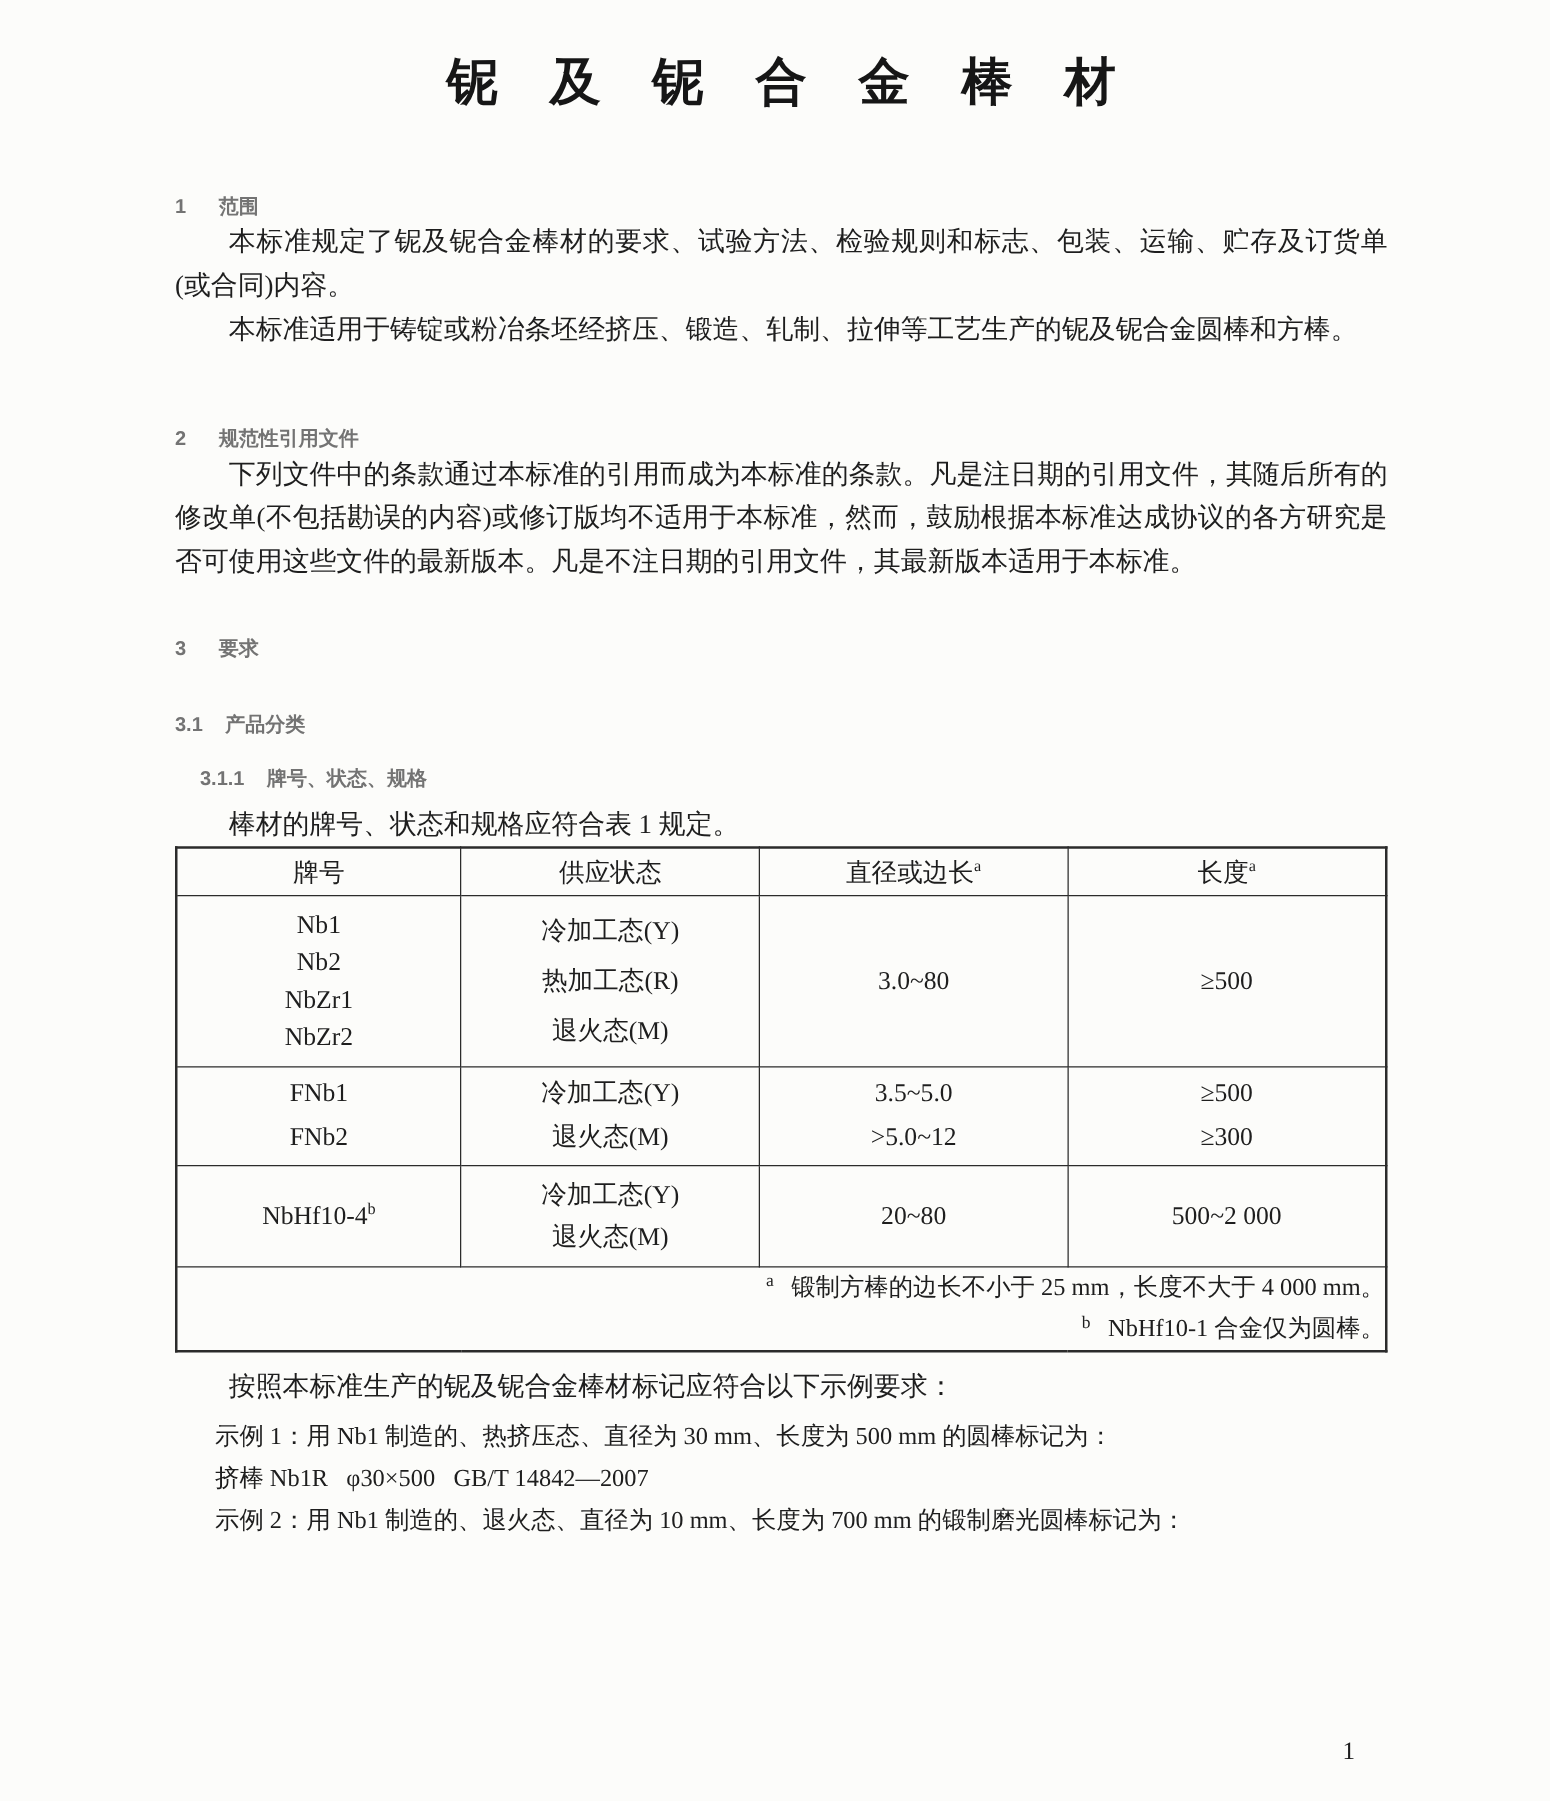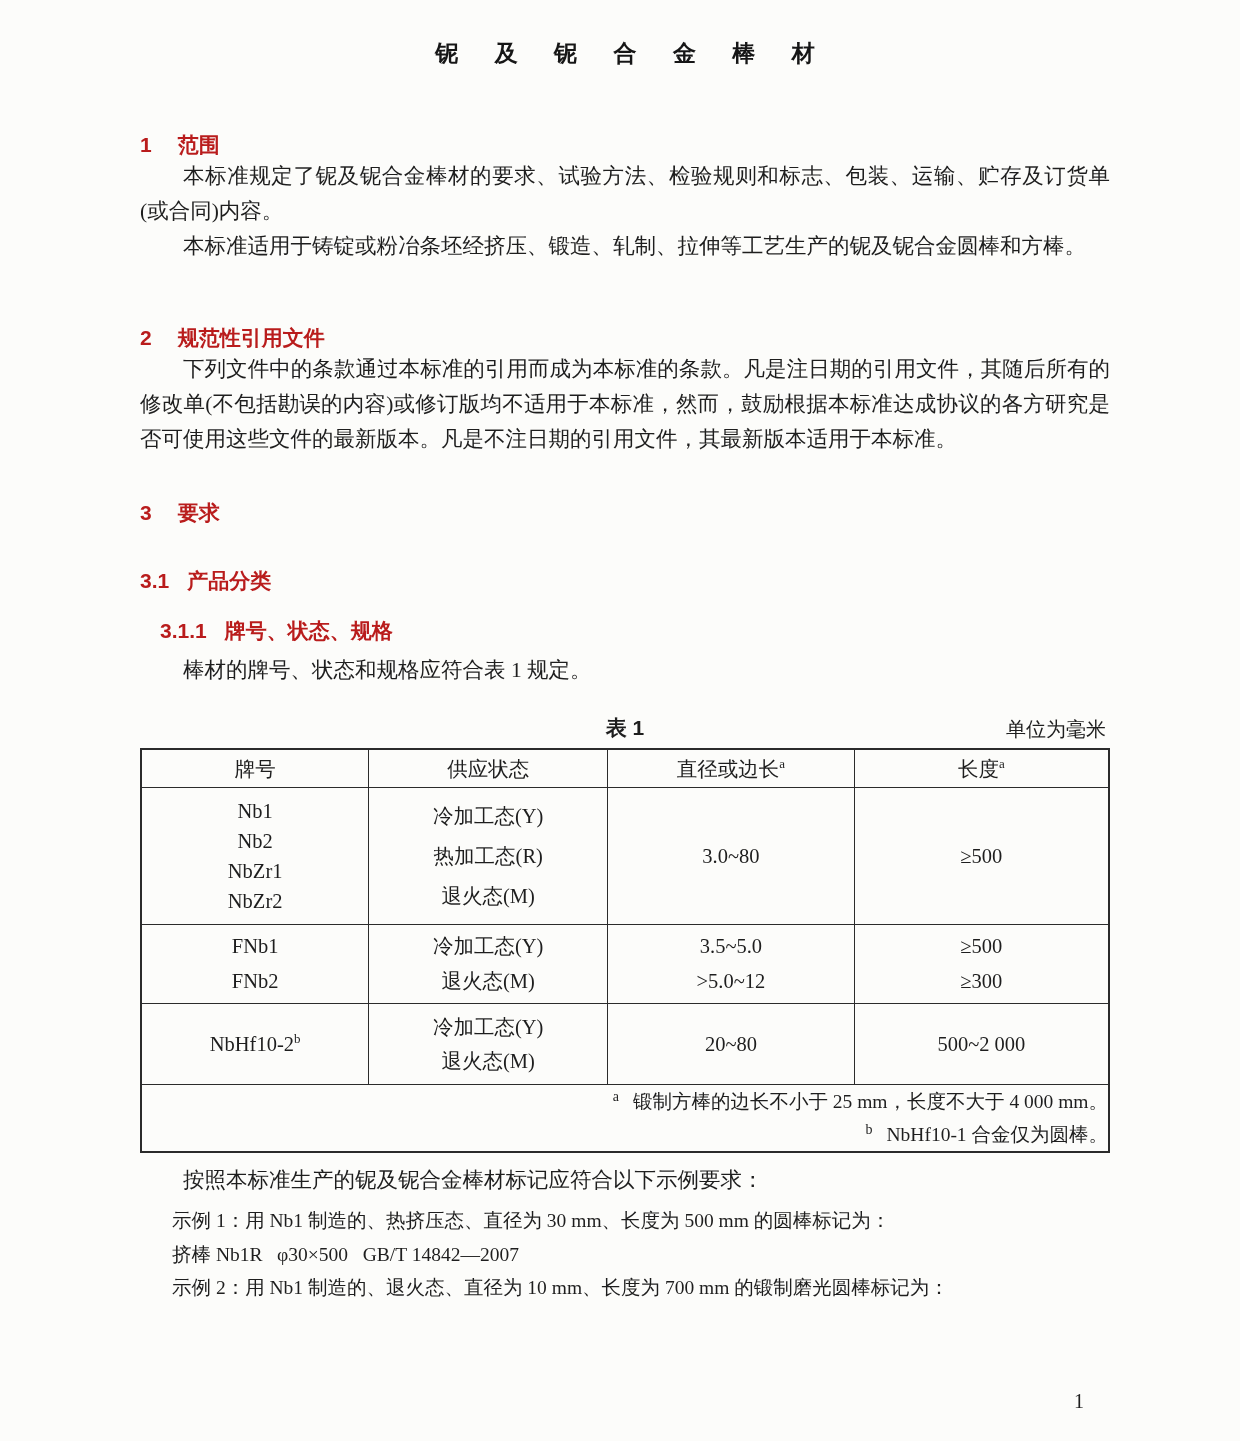--- a/index.html
+++ b/index.html
@@ -12,30 +12,30 @@
     font-family:"Liberation Serif","DejaVu Serif",serif;
     overflow:hidden;
     box-sizing:border-box;
     padding:0 130px 0 140px;
   }
   .doc-title{
     margin-top:38px;
     text-align:center;
     font-family:"Liberation Sans","DejaVu Sans",sans-serif;
     font-weight:bold;
-    font-size:23px;
+    font-size:41px;
     letter-spacing:15px;
     text-indent:15px;
     color:#161616;
   }
   .heading{
     font-family:"Liberation Sans","DejaVu Sans",sans-serif;
     font-weight:bold;
-    font-size:21px;
-    color:#b91c1c;
+    font-size:16px;
+    color:#737373;
   }
   .h-no{display:inline-block;margin-right:26px;}
   .heading.sub .h-no{margin-right:18px;}
   .h1-scope{margin-top:62px;}
   .h2-refs{margin-top:60px;}
   .h3-req{margin-top:42px;}
   .h31{margin-top:40px;}
   .h311{margin-top:22px;margin-left:20px;}
   .h312{margin-top:18px;}
   p.body{
@@ -143,24 +143,20 @@
 
   <div class="heading sub h31">
     <span class="h-no">3.1</span><span>产品分类</span>
   </div>
 
   <div class="heading sub h311">
     <span class="h-no">3.1.1</span><span>牌号、状态、规格</span>
   </div>
   <p class="body indent" style="margin-top:8px;">棒材的牌号、状态和规格应符合表 1 规定。</p>
 
-  <div class="table-caption-row">
-    <span class="tcap">表 1</span>
-    <span class="tunit">单位为毫米</span>
-  </div>
 
   <table class="t1">
     <thead>
       <tr>
         <th class="w1"><span>牌号</span><sup></sup></th>
         <th class="w2"><span>供应状态</span><sup></sup></th>
         <th class="w3"><span>直径或边长</span><sup>a</sup></th>
         <th class="w4"><span>长度</span><sup>a</sup></th>
       </tr>
     </thead>
@@ -197,21 +193,21 @@
           <div class="cl">3.5~5.0</div>
           <div class="cl">&gt;5.0~12</div>
         </td>
         <td>
           <div class="cl">≥500</div>
           <div class="cl">≥300</div>
         </td>
       </tr>
       <tr class="r3">
         <td>
-          <div class="cl"><span>NbHf10-2</span><sup>b</sup></div>
+          <div class="cl"><span>NbHf10-4</span><sup>b</sup></div>
         </td>
         <td>
           <div class="cl">冷加工态(Y)</div>
           <div class="cl">退火态(M)</div>
         </td>
         <td>
           <div class="cl">20~80</div>
         </td>
         <td>
           <div class="cl">500~2 000</div>

